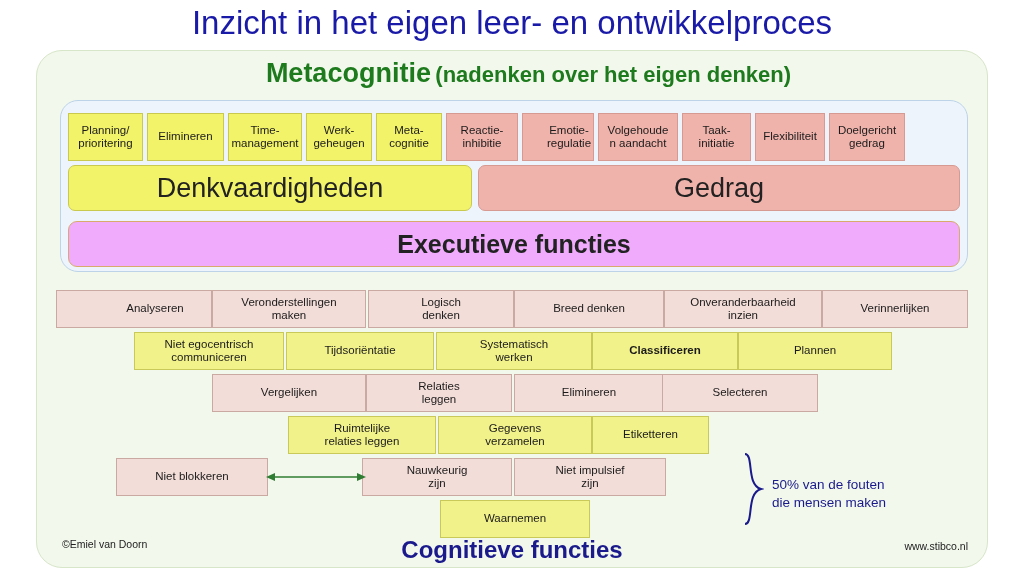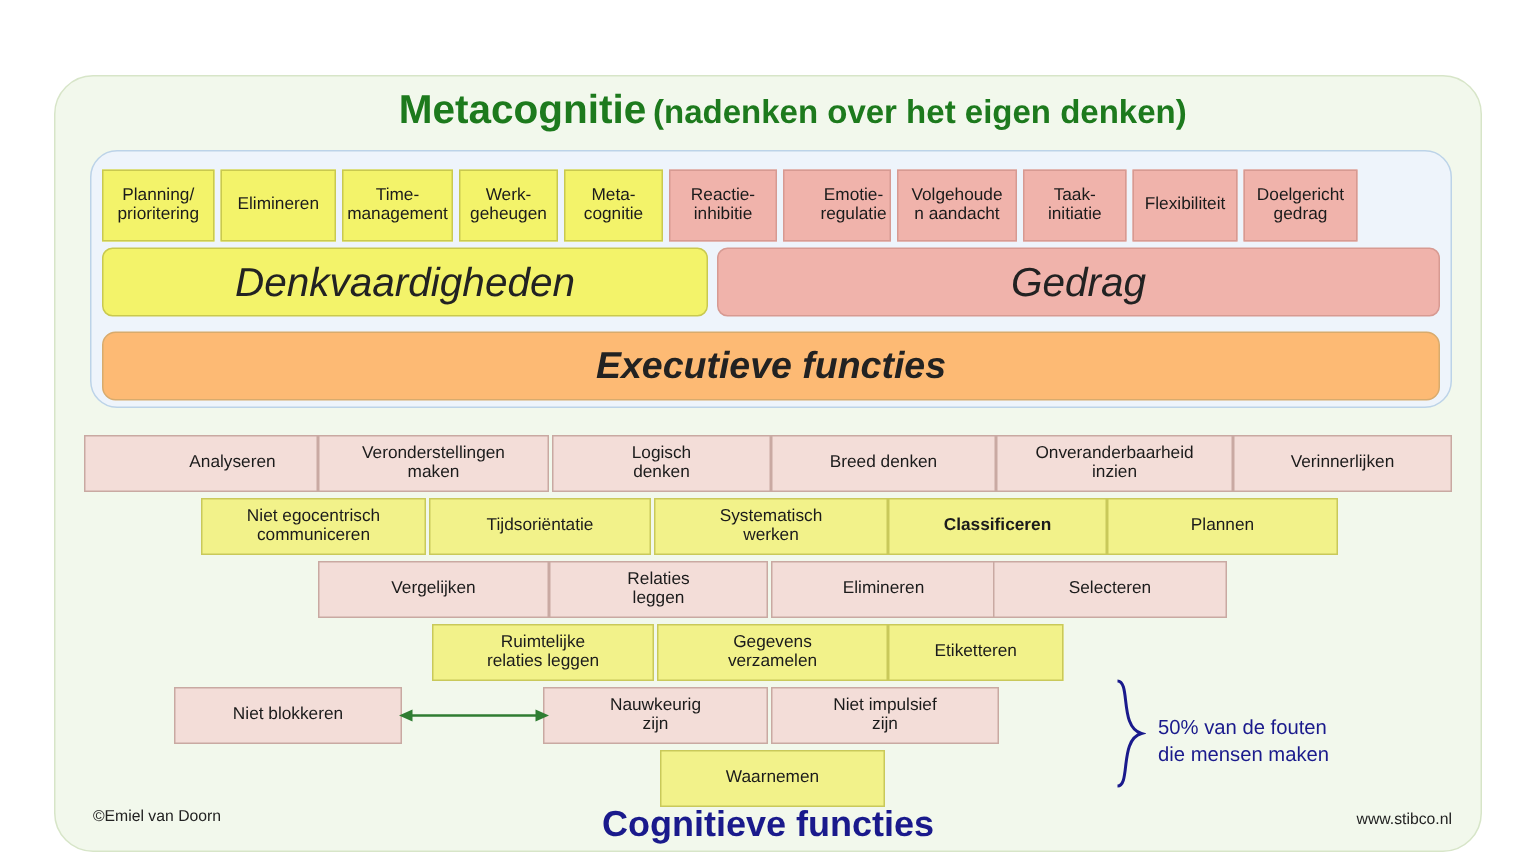--- a/index.html
+++ b/index.html
@@ -85,33 +85,32 @@
     justify-content: center;
     text-align: center;
     line-height: 1.15;
     font-size: 11.5px;
     color: #1b1b1b;
     padding: 1px 2px;
   }
   .yellow   { background: #f3f36a; border-color: #c9c94f; }
   .yellow2  { background: #f2f28a; border-color: #c9c95a; }
   .salmon   { background: #f0b3ab; border-color: #d79a92; }
-  .peach    { background: #fdba74; border-color: #d8ab6d; }
+  .peach    { background: #f0abfc; border-color: #d8ab6d; }
   .pinkish  { background: #f3ddd8; border-color: #c9a9a2; }
 
   .band {
     position: absolute;
     box-sizing: border-box;
     display: flex;
     align-items: center;
     justify-content: center;
     font-size: 27px;
     color: #222;
     border: 1px solid #c9c94f;
-    font-style: italic;
   }
   .band.gedrag { border-color: #d79a92; }
   .band.exec {
     font-weight: bold;
     font-size: 25px;
     border-color: #d8ab6d;
     border-radius: 9px;
   }
 
   
@@ -164,20 +163,21 @@
     top: 540px;
     font-size: 10.5px;
     color: #222;
   }
 </style>
 </head>
 <body>
 
 <div id="root">
 
+  <div class="main-title">Inzicht in het eigen leer- en ontwikkelproces</div>
 
   <div class="outer-panel"></div>
 
   <div class="meta-heading">
     <span class="big">Metacognitie</span>
     <span class="small">(nadenken over het eigen denken)</span>
   </div>
 
   <div class="meta-box"></div>
 

